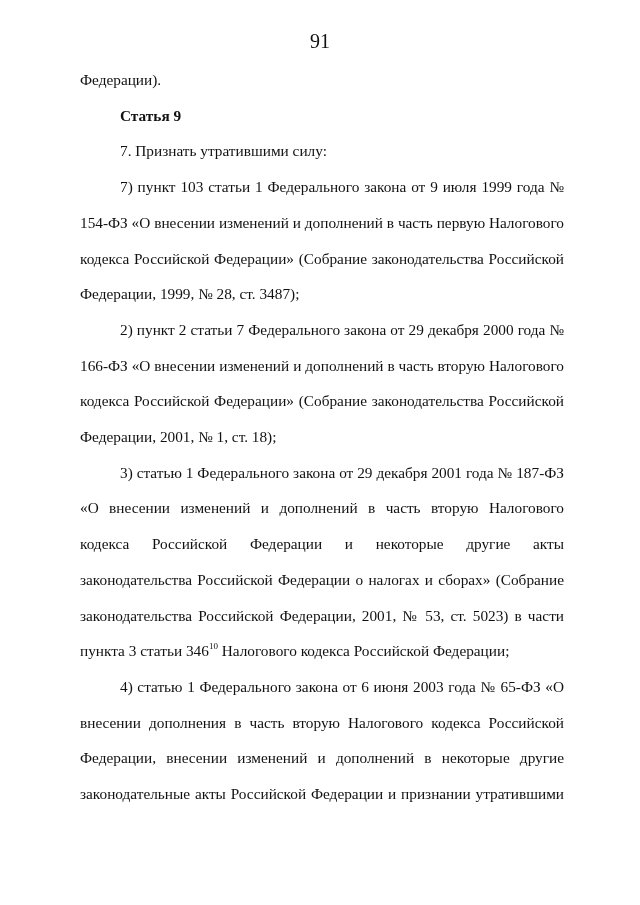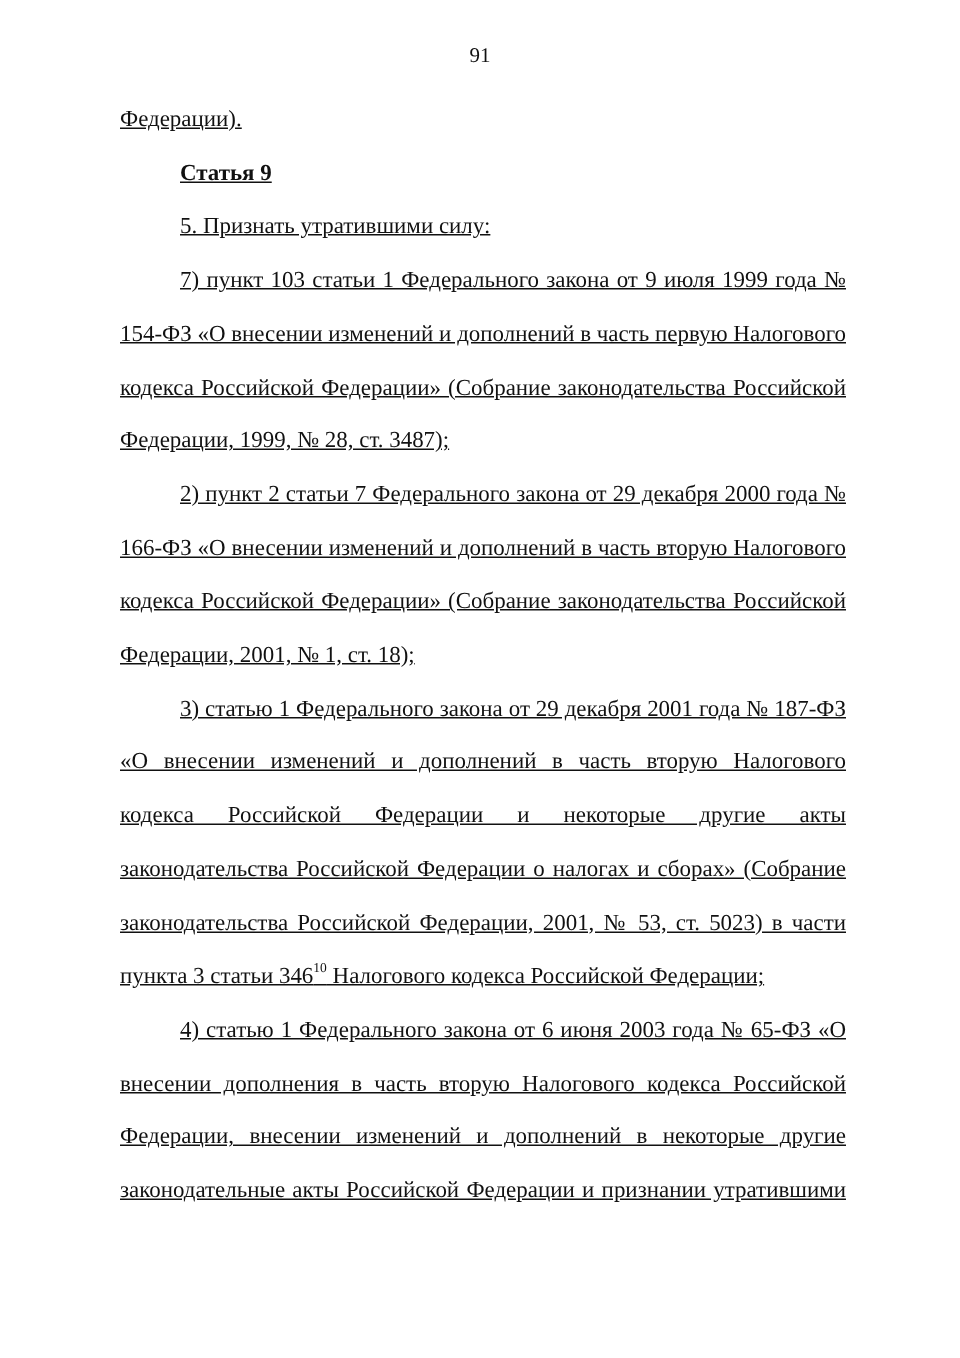--- a/index.html
+++ b/index.html
@@ -14,35 +14,34 @@
       overflow: hidden;
       font-family: "Liberation Serif", "DejaVu Serif", serif;
       color: #111111;
     }
     .page-number {
       position: absolute;
       top: 30px;
       left: 0;
       width: 640px;
       text-align: center;
-      font-size: 14px;
+      font-size: 20px;
     }
     .content {
       position: absolute;
       top: 62px;
       left: 80px;
       width: 484px;
       font-size: 15.3px;
       line-height: 35.7px;
     }
     .para {
       margin: 0;
       text-align: justify;
       text-align-last: left;
-      text-decoration: underline;
     }
     .indent {
       text-indent: 40px;
     }
     .heading {
       font-weight: bold;
     }
     sup {
       font-size: 9px;
       line-height: 0;
@@ -50,18 +49,18 @@
     }
   </style>
 </head>
 <body>
 
 <div class="page-number">91</div>
 
 <div class="content">
   <p class="para">Федерации).</p>
   <p class="para indent heading">Статья 9</p>
-  <p class="para indent">5. Признать утратившими силу:</p>
+  <p class="para indent">7. Признать утратившими силу:</p>
   <p class="para indent">7) пункт 103 статьи 1 Федерального закона от 9 июля 1999 года № 154-ФЗ «О внесении изменений и дополнений в часть первую Налогового кодекса Российской Федерации» (Собрание законодательства Российской Федерации, 1999, № 28, ст. 3487);</p>
   <p class="para indent">2) пункт 2 статьи 7 Федерального закона от 29 декабря 2000 года № 166-ФЗ «О внесении изменений и дополнений в часть вторую Налогового кодекса Российской Федерации» (Собрание законодательства Российской Федерации, 2001, № 1, ст. 18);</p>
   <p class="para indent"><span>3) статью 1 Федерального закона от 29 декабря 2001 года № 187-ФЗ «О внесении изменений и дополнений в часть вторую Налогового кодекса Российской Федерации и некоторые другие акты законодательства Российской Федерации о налогах и сборах» (Собрание законодательства Российской Федерации, 2001, № 53, ст. 5023) в части пункта 3 статьи 346</span><sup>10</sup><span> Налогового кодекса Российской Федерации;</span></p>
   <p class="para indent" style="text-align-last: justify;">4) статью 1 Федерального закона от 6 июня 2003 года № 65-ФЗ «О внесении дополнения в часть вторую Налогового кодекса Российской Федерации, внесении изменений и дополнений в некоторые другие законодательные акты Российской Федерации и признании утратившими</p>
 </div>
 
 </body></html>

